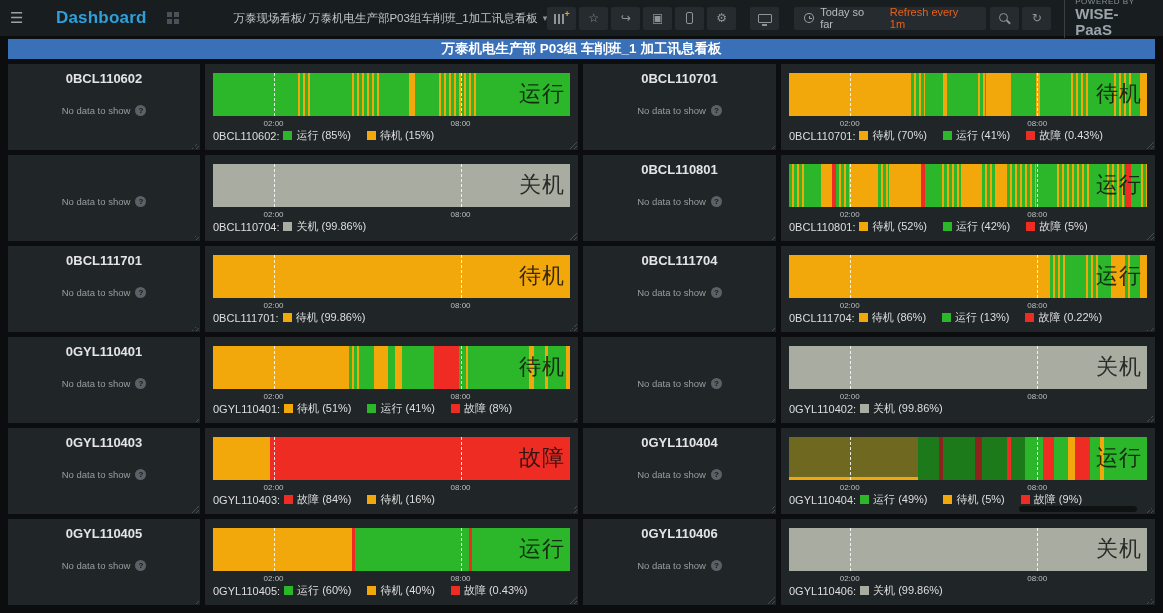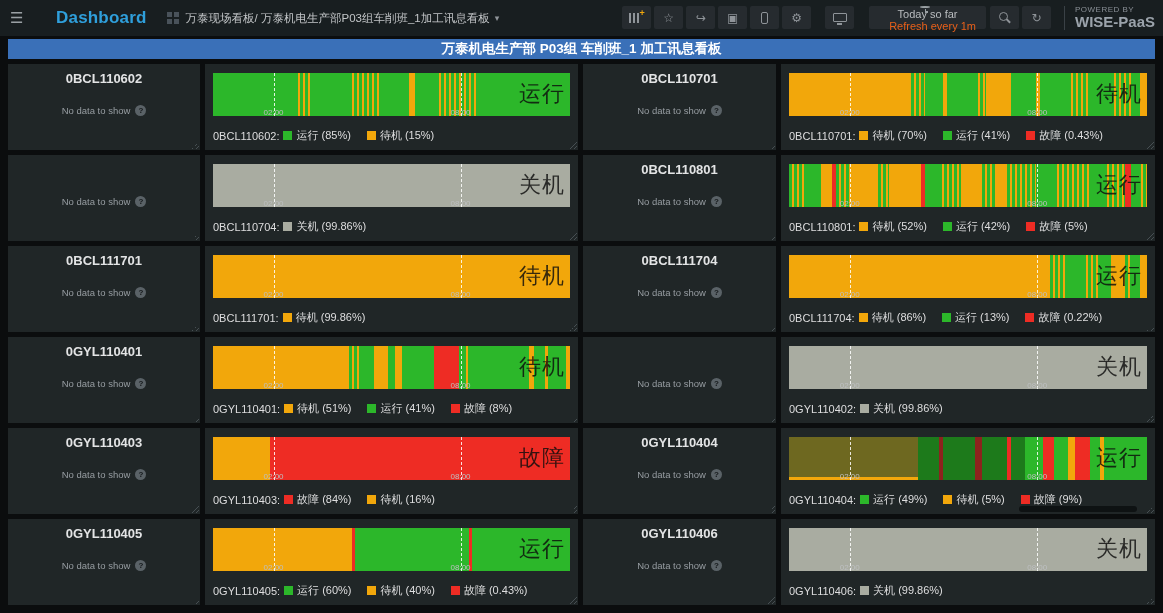--- a/index.html
+++ b/index.html
@@ -4,37 +4,37 @@
 <style>
   * { margin:0; padding:0; box-sizing:border-box; }
   html,body { width:1163px; height:613px; overflow:hidden; }
   body { background:#0b0d0e; font-family:"Liberation Sans","DejaVu Sans",sans-serif; }
 
   
   .navbar { height:36px; background:#181e20; display:flex; align-items:center; padding:0 8px 0 10px; }
   .hamburger { color:#9aa0a4; font-size:15px; width:24px; cursor:pointer; }
   .logo { color:#2f9fdb; font-size:17px; font-weight:bold; margin:0 14px 0 22px; letter-spacing:.2px; }
   .grid-ic { width:5px; height:5px; background:#49525a; box-shadow:7px 0 0 #49525a,0 7px 0 #49525a,7px 7px 0 #49525a; margin:-7px 14px 0 6px; }
-  .crumb { color:#c2c5c7; font-size:11.5px; white-space:nowrap; }
+  .crumb { color:#c2c5c7; font-size:11.5px; white-space:nowrap;margin-left:48px; }
   .caret { color:#8f9499; font-size:9px; margin-left:5px; }
   .nav-right { margin-left:auto; display:flex; align-items:center; gap:3px; }
   .icon-btn { min-width:29px; height:23px; background:#262b2f; border-radius:2px; display:flex; align-items:center; justify-content:center; color:#8f9499; font-size:12px; cursor:pointer; padding:0 6px; }
   .gap { width:8px; }
   .plus { color:#f2a70b; font-size:9px; font-weight:bold; margin:-9px 0 0 1px; }
   .bars3 { width:10px; height:10px; background:linear-gradient(90deg,#8f9499 0 2px,transparent 2px 4px,#8f9499 4px 6px,transparent 6px 8px,#8f9499 8px 10px); align-self:flex-end; margin-bottom:6px; }
   .monitor { width:14px; height:9px; border:1.5px solid #8f9499; border-radius:1px; position:relative; }
   .monitor:after { content:""; position:absolute; left:3px; bottom:-4px; width:5px; height:2px; background:#8f9499; }
   .mobile { width:7px; height:12px; border:1.5px solid #8f9499; border-radius:2px; }
   .clock { width:10px; height:10px; border:1.2px solid #9aa0a4; border-radius:50%; position:relative; margin-right:6px; }
   .clock:after { content:""; position:absolute; left:4px; top:1.5px; width:1.2px; height:3.4px; background:#9aa0a4; }
   .clock:before { content:""; position:absolute; left:4px; top:4px; width:3px; height:1.2px; background:#9aa0a4; }
   .mag { position:relative; width:13px; height:13px; }
   .mag:before { content:""; position:absolute; left:1px; top:1px; width:7px; height:7px; border:1.5px solid #8f9499; border-radius:50%; }
   .mag:after { content:""; position:absolute; left:8px; top:9px; width:5px; height:1.5px; background:#8f9499; transform:rotate(45deg); }
-  .timebox { display:flex; align-items:center; height:23px; background:#262b2f; border-radius:2px; padding:0 10px; margin:0 1px;flex-direction:column; }
+  .timebox { display:flex; align-items:center; height:23px; background:#262b2f; border-radius:2px; padding:0 10px; margin:0 1px; }
   .time-label { color:#b9bcbf; font-size:11px; }
   .refresh-label { color:#e8601a; font-size:11px; margin-left:10px; }
   .pb { border-left:1px solid #3a4146; margin-left:10px; padding-left:10px; line-height:1.05; }
   .pb-top { color:#8a9096; font-size:8px; letter-spacing:.5px; }
   .pb-brand { color:#9ba3ab; font-size:15px; font-weight:bold; }
 
   
   .main { padding:3px 8px 8px; display:flex; flex-direction:column; gap:5px; }
   .banner { height:20px; background:#3a70b8; color:#fff; font-size:13.5px; font-weight:bold; display:flex; align-items:center; justify-content:center; }
 
@@ -46,21 +46,21 @@
   
   .nd-title { text-align:center; margin-top:7px; font-size:13px; font-weight:bold; color:#e3e4e5; }
   .nd-line { position:absolute; top:41px; left:0; right:0; display:flex; align-items:center; justify-content:center; gap:5px; color:#979da2; font-size:9.5px; }
   .qmark { width:11px; height:11px; border-radius:50%; background:#5a6267; color:#14181a; font-size:8px; font-weight:bold; display:flex; align-items:center; justify-content:center; }
 
   
   .bar { position:absolute; left:8px; right:8px; top:9px; height:43px; display:flex; }
   .seg { height:100%; flex:none; }
   .gridline { position:absolute; top:9px; height:43px; width:0; border-left:1px dashed rgba(255,255,255,.85); }
   .status-label { position:absolute; top:30px; right:13px; transform:translateY(-50%); font-size:22px; color:rgba(12,12,12,.82); letter-spacing:1px; }
-  .tick { position:absolute; top:44px; transform:translateX(-50%); font-size:8px; color:#bdbfc1; }
+  .tick { position:absolute; top:55px; transform:translateX(-50%); font-size:8px; color:#bdbfc1; }
   .legend { position:absolute; left:8px; bottom:7px; display:flex; align-items:center; font-size:11px; color:#dededf; white-space:nowrap; }
   .legend .pre { margin-right:4px; }
   .lg-item { display:flex; align-items:center; margin-right:16px; }
   .sq { width:9px; height:9px; margin-right:4px; flex:none; }
   .scrollthumb { position:absolute; right:18px; bottom:2px; width:118px; height:6px; background:#0e1213; border-radius:3px; }
 </style>
 </head>
 <body>
 
 <div class="navbar">

